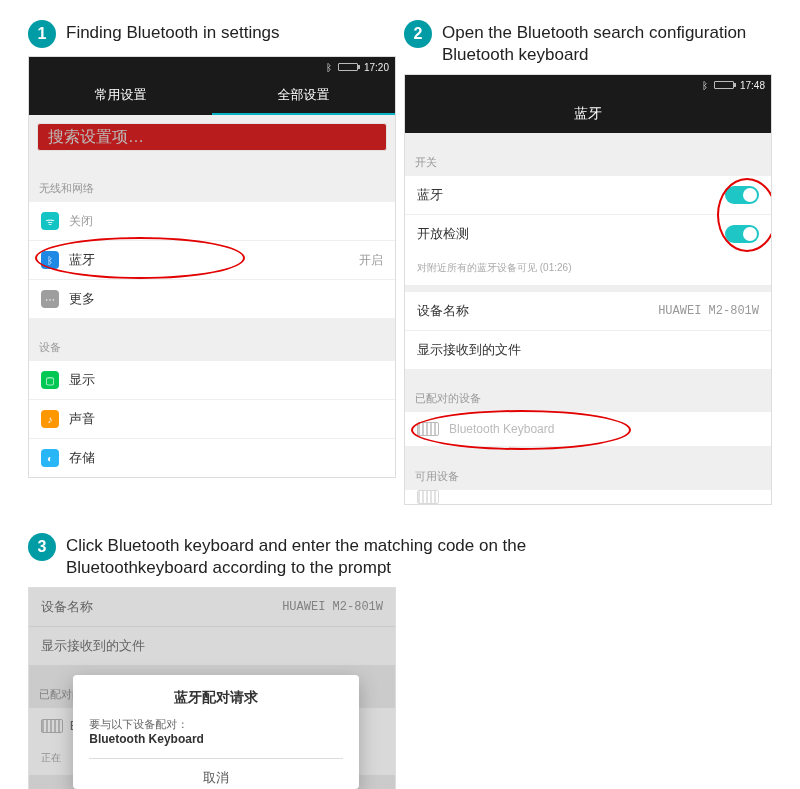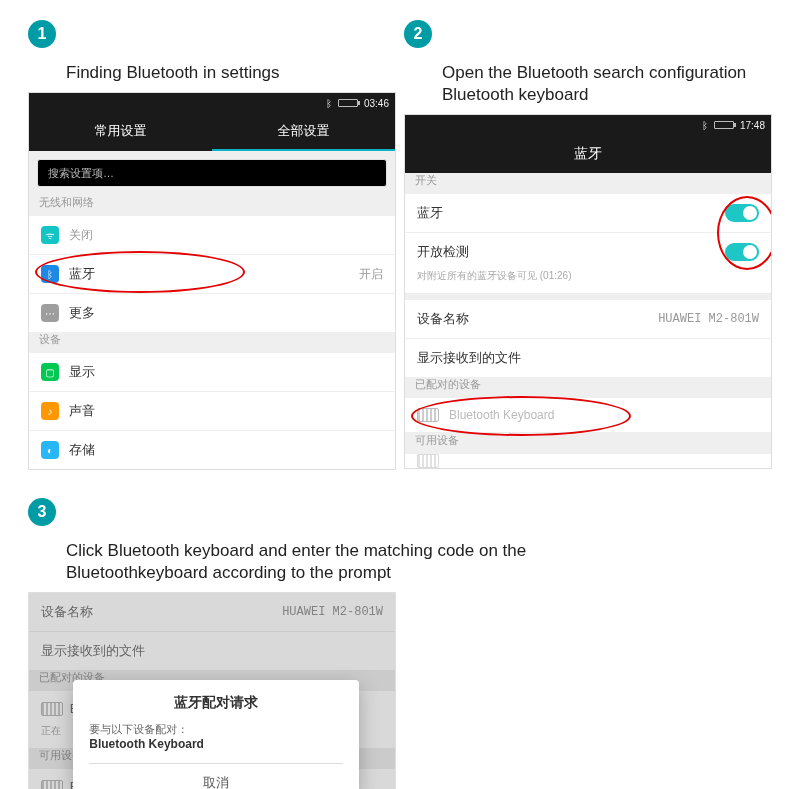--- a/index.html
+++ b/index.html
@@ -1,55 +1,55 @@
 <!DOCTYPE html>
 <html><head>
 <meta charset="utf-8">
 <style>
   * { box-sizing: border-box; margin: 0; padding: 0; }
   body { font-family: -apple-system, "Helvetica Neue", Arial, sans-serif; background: #fff; width: 800px; padding: 20px 28px; color: #222; }
   .steps { display: flex; flex-direction: column; gap: 6px; }
   .step-head { display: flex; align-items: flex-start; gap: 10px; margin-bottom: 8px; }
   .badge { width: 28px; height: 28px; border-radius: 50%; background: #009ca6; color: #fff; display: flex; align-items: center; justify-content: center; font-weight: 700; font-size: 16px; flex: none; }
-  .step-text { font-size: 17px; color: #222; line-height: 1.3; padding-top: 2px; margin-top: 40px; }
+  .step-text { font-size: 17px; color: #222; line-height: 1.3; padding-top: 2px; }
   .row-top { display: flex; gap: 8px; align-items: flex-start; }
   .col { flex: 1; min-width: 0; }
 
   
   .phone { width: 100%; background: #efefef; border: 1px solid #ddd; font-size: 12px; color: #444; overflow: hidden; margin-top: 4px; position: relative; }
   .statusbar { height: 20px; background: #1a1a1a; color: #eee; display: flex; align-items: center; justify-content: flex-end; padding: 0 6px; font-size: 10px; gap: 6px; }
   .statusbar .bt-glyph { font-size: 10px; }
   .statusbar .batt { width: 20px; height: 8px; border: 1px solid #bbb; border-radius: 1px; position: relative; }
   .statusbar .batt::after { content: ""; position: absolute; right: -3px; top: 1px; width: 2px; height: 4px; background: #bbb; }
   .statusbar .batt .fill { background: #bbb; height: 100%; width: 60%; }
 
   .tabs { background: #1a1a1a; color: #fff; display: flex; }
   .tab { flex: 1; text-align: center; padding: 9px 12px; font-size: 13px; }
   .tab.active { border-bottom: 2px solid #08b1c4; }
   .title-dark { background: #1a1a1a; color: #fff; text-align: center; padding: 10px 0; font-size: 14px; }
 
   .search-wrap { padding: 8px; background: #efefef; }
-  .search { background: #000000; border: 1px solid #e2e2e2; border-radius: 3px; height: 28px; display: flex; align-items: center; padding: 0 10px; color: #bbb; font-size: 11px; }
-
-  .section-label { padding: 0 10px 6px; font-size: 11px; color: #999; background: #efefef; }
+  .search { background: #b91c1c; border: 1px solid #e2e2e2; border-radius: 3px; height: 28px; display: flex; align-items: center; padding: 0 10px; color: #bbb; font-size: 16px; }
+
+  .section-label { padding: 22px 10px 6px; font-size: 11px; color: #999; background: #efefef; }
 
   .list { background: #fff; }
   .item { display: flex; align-items: center; padding: 10px 12px; border-bottom: 1px solid #eee; gap: 10px; position: relative; }
   .item:last-child { border-bottom: none; }
   .item .icon { width: 18px; height: 18px; border-radius: 4px; display: flex; align-items: center; justify-content: center; color: #fff; font-size: 10px; flex: none; }
   .icon.teal { background: #12c4c4; }
   .icon.blue { background: #1e88e5; }
   .icon.gray { background: #9e9e9e; }
   .icon.green { background: #00c853; }
   .icon.orange { background: #ff9800; }
   .icon.cyan { background: #29b6f6; }
   .item .label { flex: 1; font-size: 13px; color: #333; }
   .item .value { font-size: 12px; color: #999; font-family: Liberation Mono, monospace; }
 
-  .item .sub { font-size: 10px; color: #aaa; margin-top: 6px; }
+  .item .sub { font-size: 10px; color: #aaa; margin-top: 16px; }
   .item.stack { flex-direction: column; align-items: flex-start; gap: 2px; justify-content: center; }
   .item.stack .row1 { display: flex; width: 100%; align-items: center; }
   .item.stack .row1 .label { flex: 1; }
 
   .toggle { width: 34px; height: 18px; border-radius: 9px; background: #1fc6c6; position: relative; flex: none; }
   .toggle::after { content: ""; position: absolute; right: 2px; top: 2px; width: 14px; height: 14px; background: #fff; border-radius: 50%; }
 
   .kbd-icon { width: 22px; height: 14px; border: 1px solid #bbb; border-radius: 2px; background: repeating-linear-gradient(90deg, #ccc 0 2px, #fff 2px 4px); flex: none; }
   .bt-dev-icon { width: 16px; height: 16px; display: flex; align-items: center; justify-content: center; color: #999; flex: none; font-size: 13px; }
   .paired-name { color: #bbb; font-size: 12px; }
@@ -81,21 +81,21 @@
     <div class="col">
       <div class="step-head">
         <div class="badge">1</div>
         <div class="step-text">Finding Bluetooth in settings</div>
       </div>
 
       <div class="phone">
         <div class="statusbar">
           <span class="bt-glyph">ᛒ</span>
           <span class="batt"><span class="fill"></span></span>
-          <span>03:46</span>
+          <span>17:20</span>
         </div>
         <div class="tabs">
           <div class="tab">常用设置</div>
           <div class="tab active">全部设置</div>
         </div>
         <div class="search-wrap">
           <div class="search">搜索设置项…</div>
         </div>
 
         <div class="section-label">无线和网络</div>

